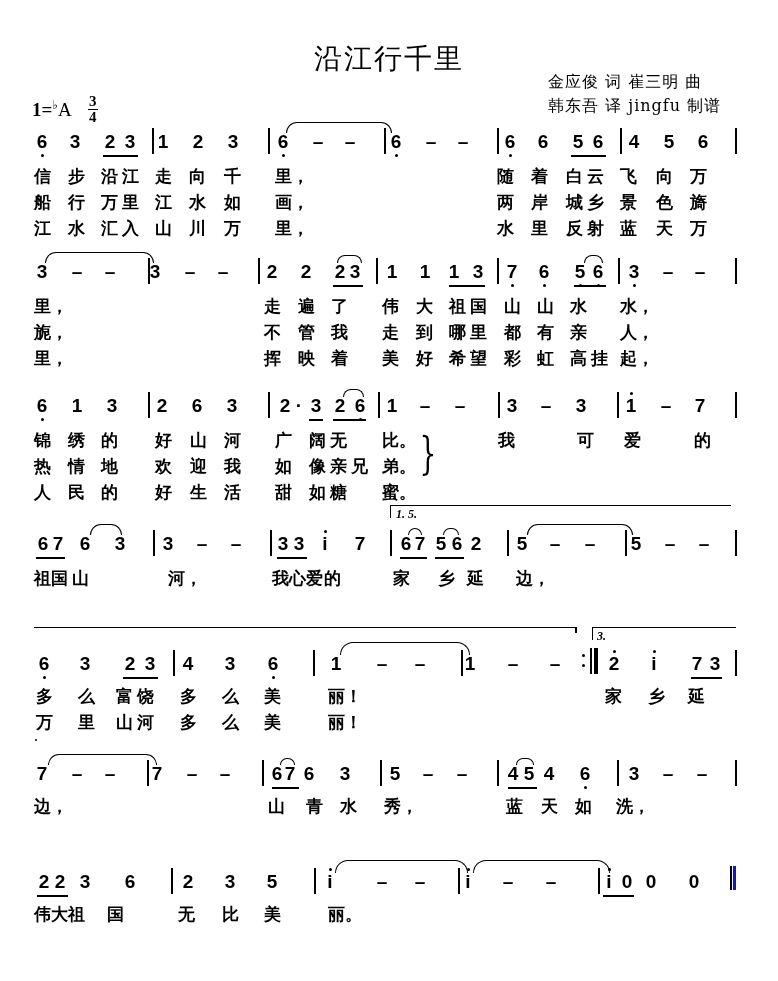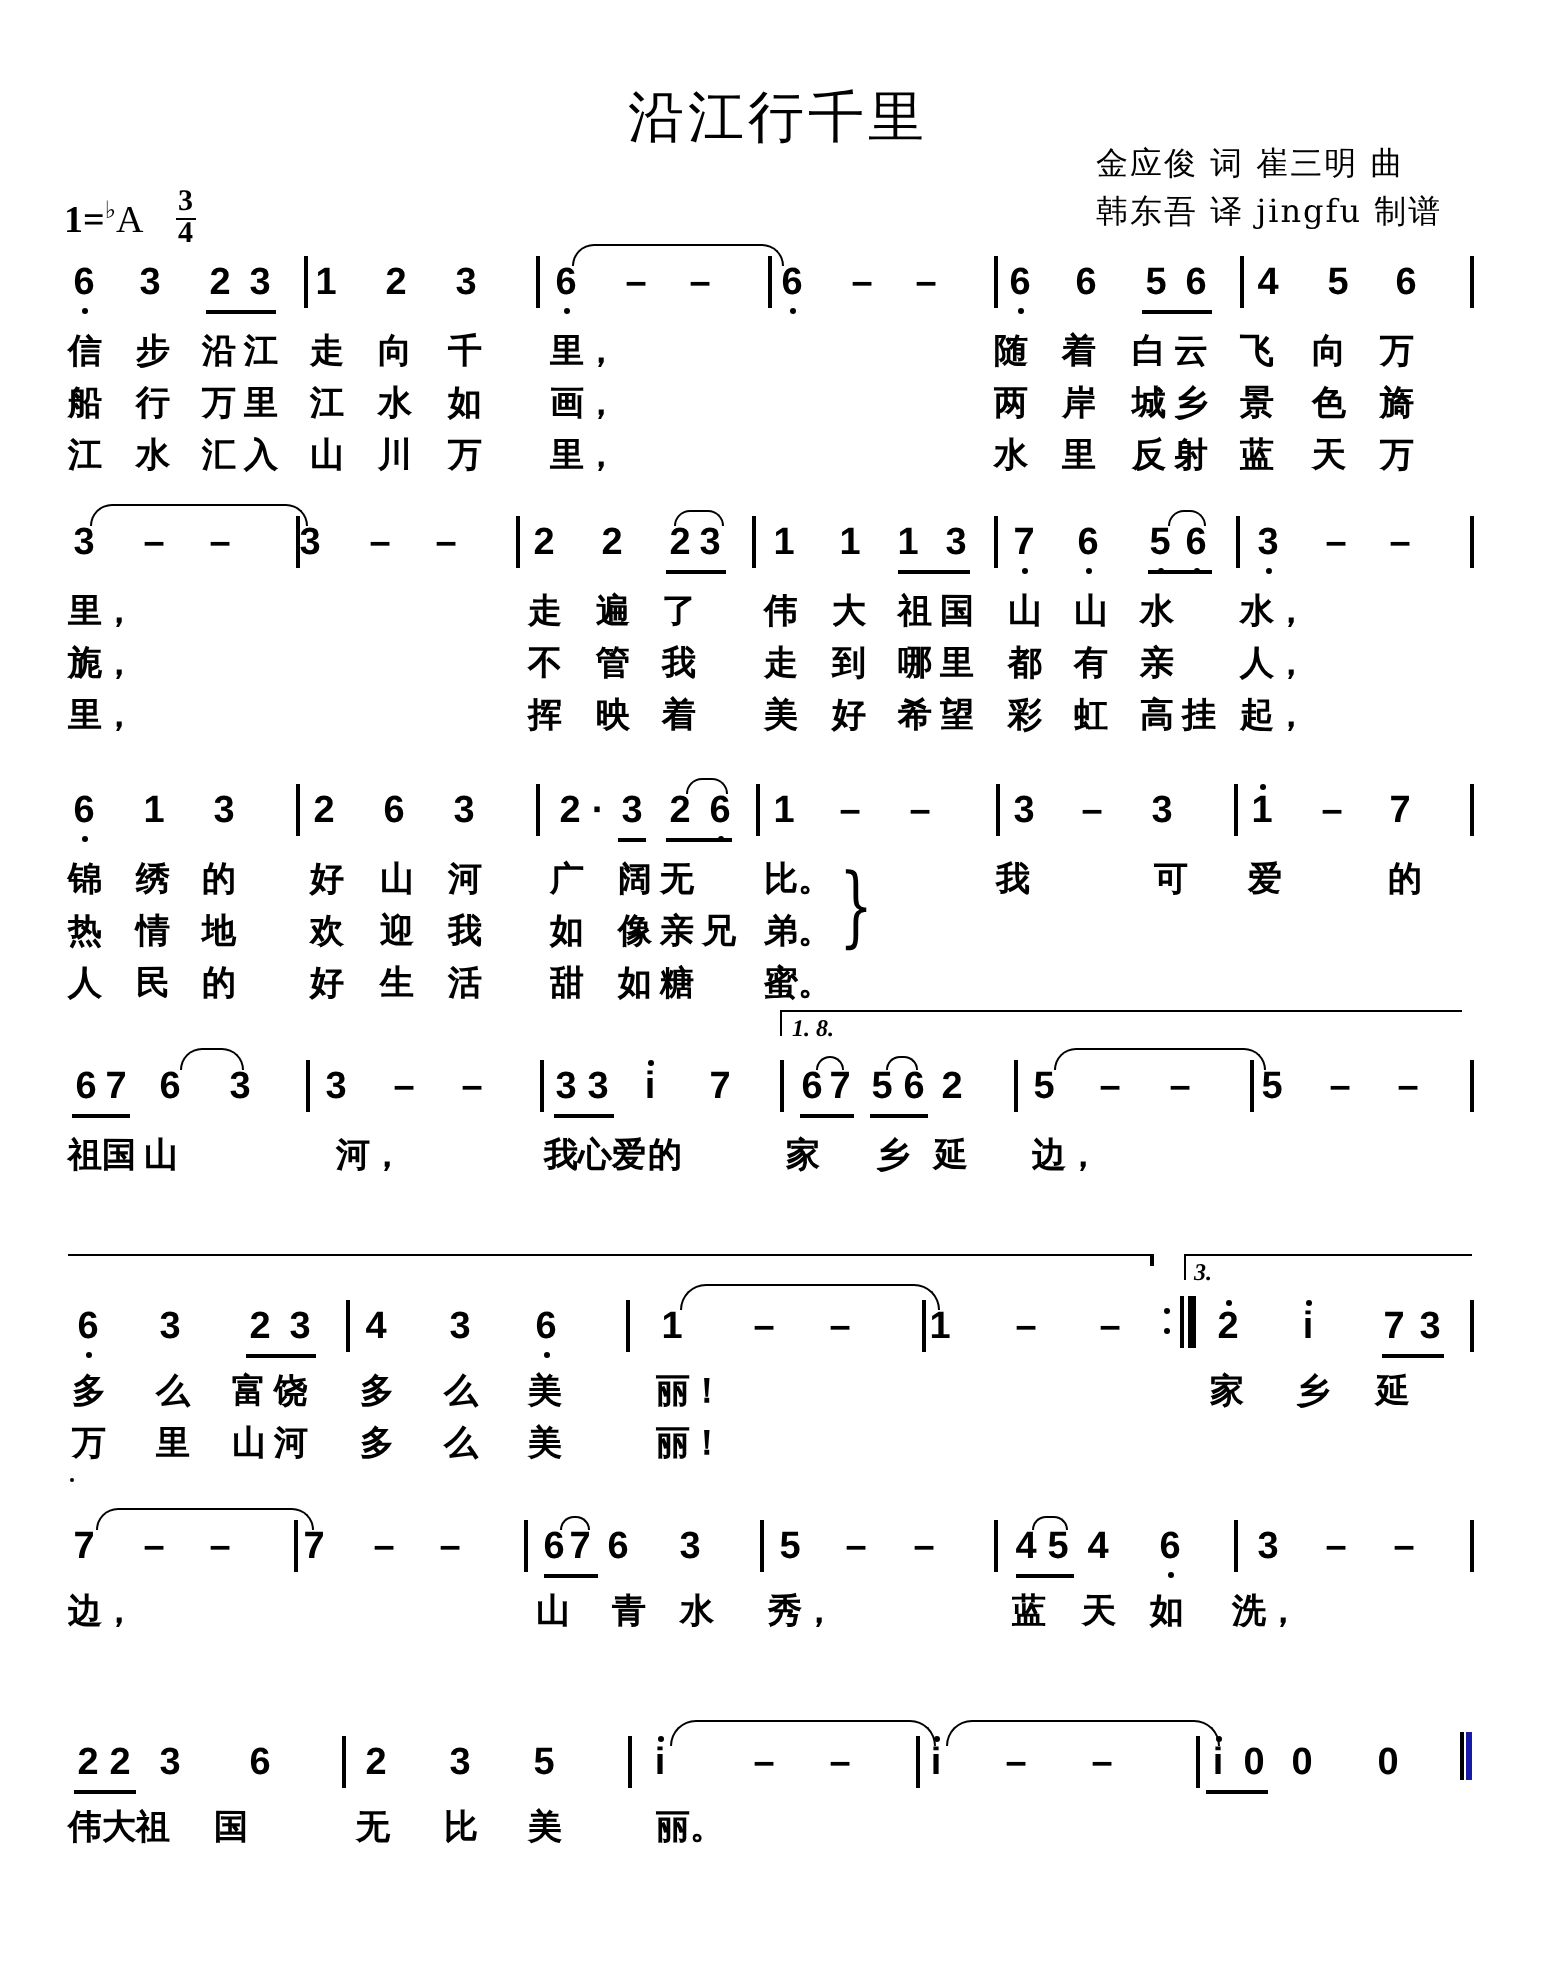--- a/index.html
+++ b/index.html
@@ -258,21 +258,21 @@
     <div class="ly" style="left: 101px; top: 482px;">的</div>
     <div class="ly" style="left: 155px; top: 482px;">好</div>
     <div class="ly" style="left: 190px; top: 482px;">生</div>
     <div class="ly" style="left: 224px; top: 482px;">活</div>
     <div class="ly" style="left: 275px; top: 482px;">甜</div>
     <div class="ly" style="left: 309px; top: 482px;">如</div>
     <div class="ly" style="left: 330px; top: 482px;">糖</div>
     <div class="ly" style="left: 382px; top: 482px;">蜜。</div>
     <div class="brace" style="left: 414px; top: 432px;">}</div>
     <div class="volta" style="left: 390px; top: 505px; width: 340px;"></div>
-    <div class="voltalabel" style="left: 396px; top: 507px;">1. 8.</div>
+    <div class="voltalabel" style="left: 396px; top: 507px;">1. 5.</div>
     <div class="n" style="left: 36px; top: 534px;">6</div>
     <div class="n" style="left: 51px; top: 534px;">7</div>
     <div class="n" style="left: 78px; top: 534px;">6</div>
     <div class="n" style="left: 113px; top: 534px;">3</div>
     <div class="n" style="left: 161px; top: 534px;">3</div>
     <div class="n" style="left: 195px; top: 534px;">–</div>
     <div class="n" style="left: 229px; top: 534px;">–</div>
     <div class="n" style="left: 276px; top: 534px;">3</div>
     <div class="n" style="left: 292px; top: 534px;">3</div>
     <div class="n" style="left: 318px; top: 534px;">i</div>

